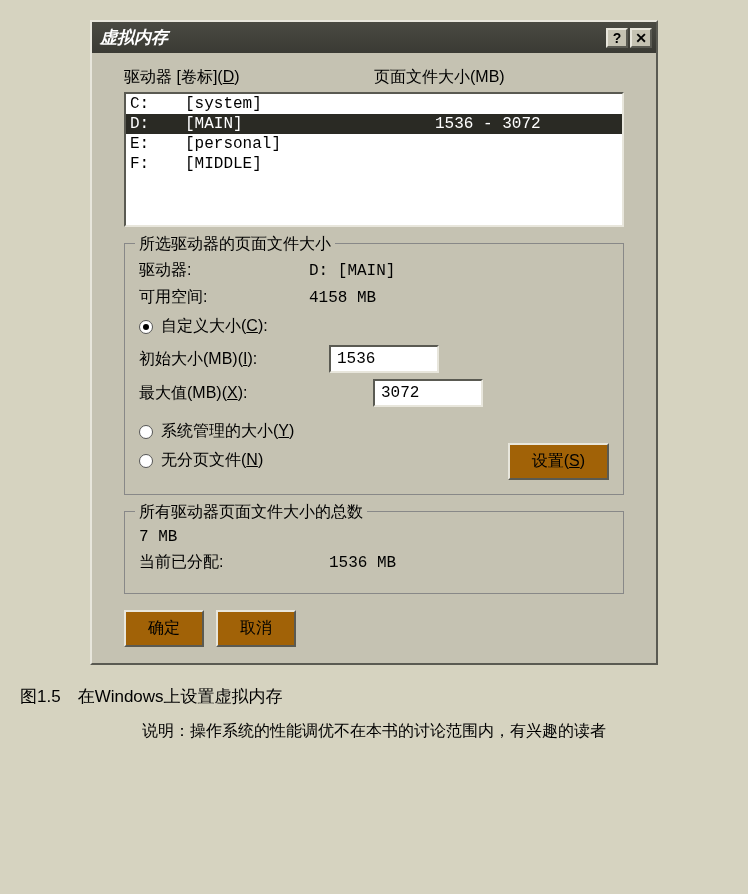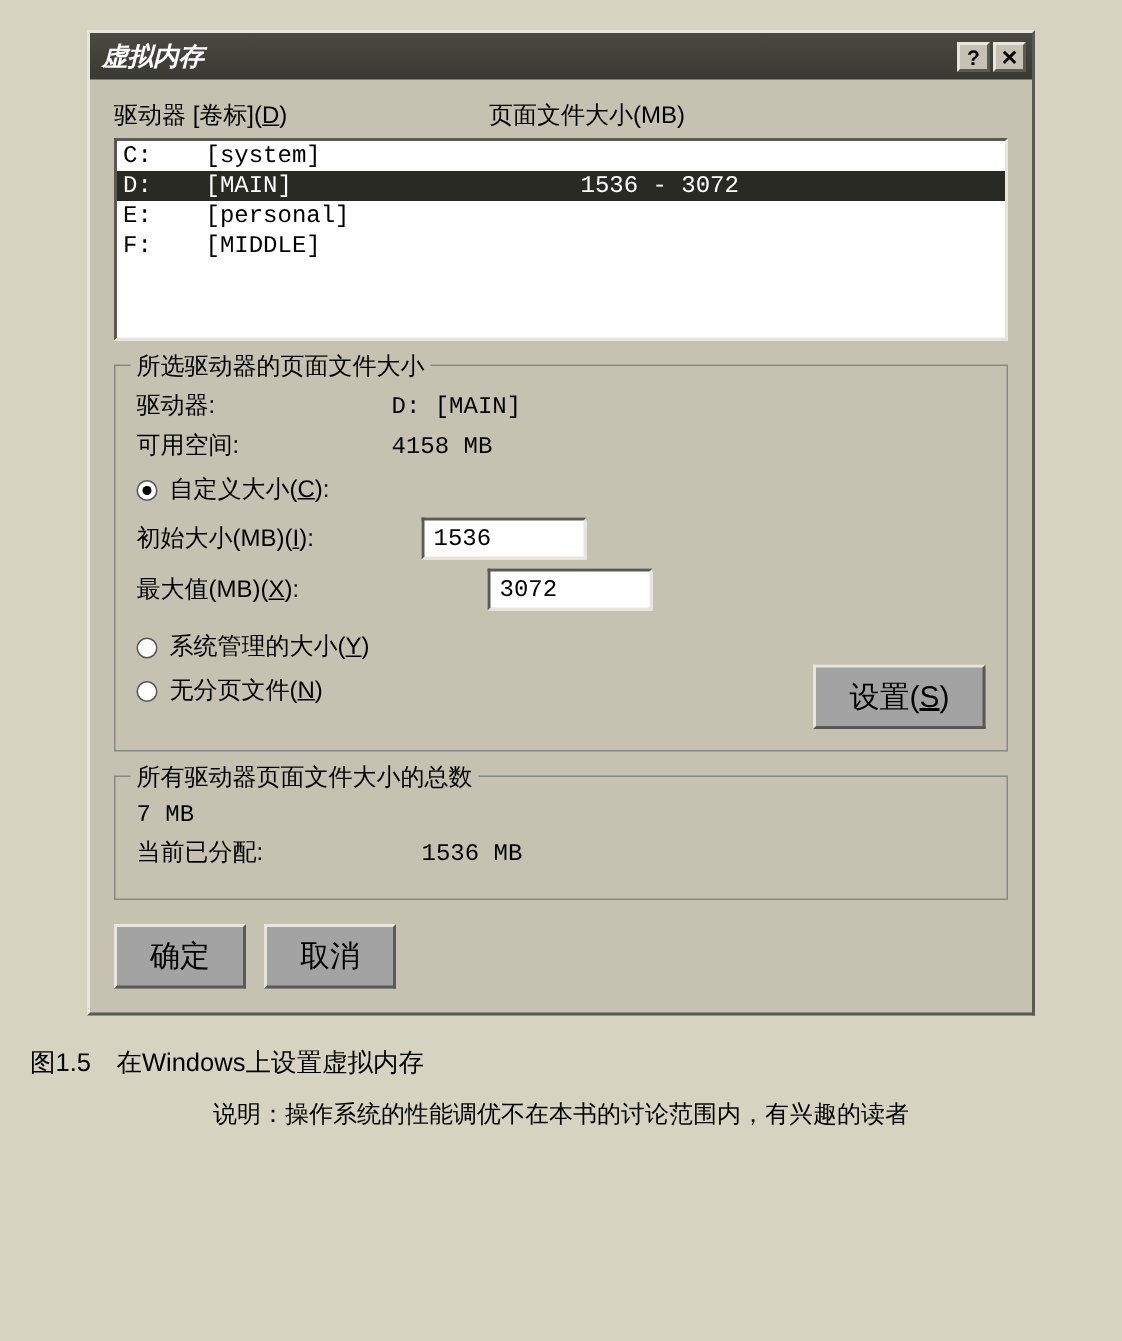--- a/index.html
+++ b/index.html
@@ -7,21 +7,21 @@
   background: #d6d3c0;
   font-family: "SimSun", "宋体", sans-serif;
   font-size: 16px;
   padding: 20px;
   width: 748px;
 }
 .dialog {
   background: #c5c2b2;
   border: 2px solid;
   border-color: #e8e6dc #5a5a52 #5a5a52 #e8e6dc;
-  width: 632px;
+  width: 568px;
   margin: 0 auto;
 }
 .titlebar {
   background: linear-gradient(to bottom, #4a4a42, #3a3a34);
   color: #fff;
   display: flex;
   align-items: center;
   padding: 4px 4px 4px 8px;
   font-weight: bold;
   font-size: 17px;
@@ -31,21 +31,21 @@
   background: #c5c2b2;
   border: 2px solid;
   border-color: #e8e6dc #5a5a52 #5a5a52 #e8e6dc;
   width: 22px; height: 20px;
   margin-left: 2px;
   font-size: 14px; font-weight: bold;
   display: flex; align-items: center; justify-content: center;
   color: #000;
   cursor: pointer;
 }
-.content { padding: 14px 16px 16px; }
+.content { padding: 14px 32px 16px; }
 .header-row { display: flex; margin-bottom: 4px; }
 .hdr-left { width: 250px; }
 .listbox {
   background: #fff;
   border: 2px solid;
   border-color: #5a5a52 #e8e6dc #e8e6dc #5a5a52;
   height: 135px;
   font-family: "Courier New", monospace;
   font-size: 16px;
   overflow: hidden;
@@ -87,25 +87,25 @@
 .input-box {
   background: #fff;
   border: 2px solid;
   border-color: #5a5a52 #e8e6dc #e8e6dc #5a5a52;
   width: 110px; height: 28px;
   padding: 2px 6px;
   font-family: "Courier New", monospace;
   font-size: 16px;
 }
 .btn {
-  background: #a3a3a3;
+  background: #a16207;
   border: 2px solid;
   border-color: #e8e6dc #5a5a52 #5a5a52 #e8e6dc;
   padding: 6px 22px;
-  font-size: 20px;
+  font-size: 16px;
   font-family: inherit;
   cursor: pointer;
 }
 .set-btn-row { display: flex; justify-content: flex-end; margin-top: -36px; }
 .dialog-btns { display: flex; gap: 12px; margin-top: 16px; }
 .figure-caption { text-align: left; margin-top: 20px; font-size: 17px; }
 .figure-note { text-align: center; margin-top: 13px; font-size: 16px; }
 .u { text-decoration: underline; }
 </style>
 </head>

